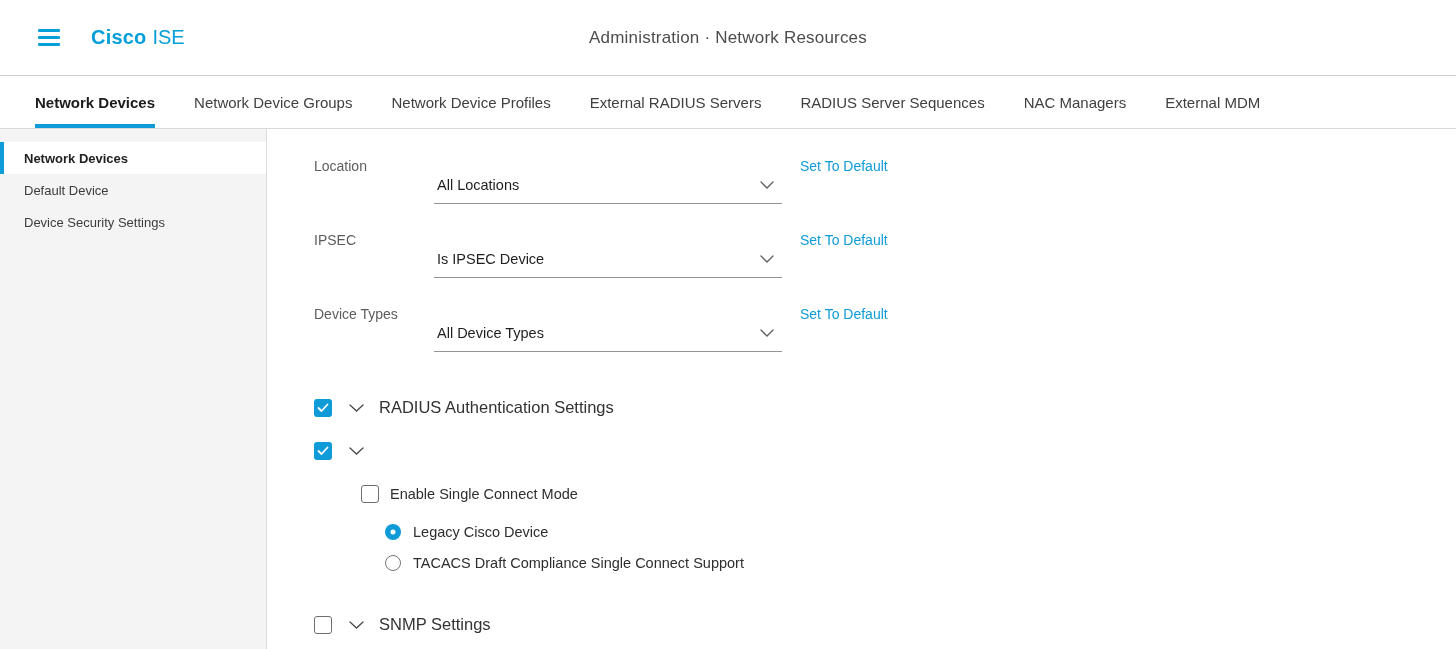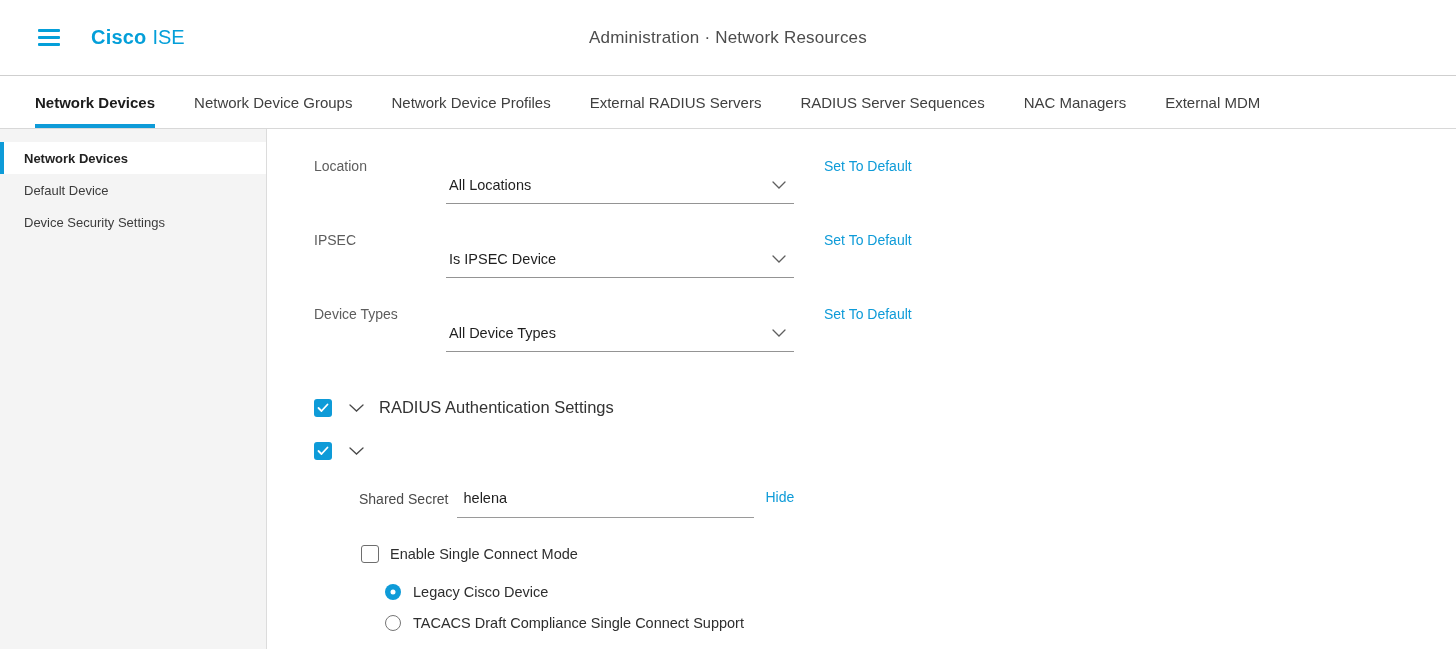--- a/index.html
+++ b/index.html
@@ -48,21 +48,21 @@
   }
   .side-item{
     height:32px;display:flex;align-items:center;padding-left:20px;font-size:13px;color:#3c3c3c;
     cursor:pointer;border-left:4px solid transparent;
   }
   .side-item.active{background:#ffffff;border-left-color:var(--accent);font-weight:bold;color:#222;}
 
   .content{flex:1;padding:26px 20px 0 47px;}
 
   
-  .form-row{display:flex;align-items:flex-start;margin-bottom:25px;gap:12px;}
+  .form-row{display:flex;align-items:flex-start;margin-bottom:25px;}
   .form-label{width:120px;font-size:14px;color:#5d5d5d;padding-top:3px;flex-shrink:0;}
   .select-field{
     width:348px;display:flex;align-items:center;justify-content:space-between;
     border-bottom:1px solid #949494;padding:2px 8px 10px 3px;cursor:pointer;flex-shrink:0;margin-top:20px;
   }
   .select-value{font-size:14.5px;color:#1f1f1f;}
   .chev{display:flex;align-items:center;}
   .text-link{
     color:var(--accent);font-weight:normal;font-size:14px;margin-left:18px;padding-top:3px;
     cursor:pointer;text-decoration:none;white-space:nowrap;
@@ -200,27 +200,20 @@
                 <path d="M1.5 5 L4.5 8 L10.5 1.5" stroke="#ffffff" stroke-width="1.8" fill="none" stroke-linecap="round" stroke-linejoin="round"></path>
               </svg>
           </span>
           <span class="section-chev">
             <svg width="15" height="8" viewBox="0 0 15 8">
                 <path d="M1 1 L7.5 7 L14 1" stroke="#4a4a4a" stroke-width="1.3" fill="none" stroke-linecap="round"></path>
               </svg>
           </span>
         </div>
 
-        <div class="shared-row">
-          <span class="shared-label">Shared Secret</span>
-          <div class="input-field">
-            <span class="input-value">helena</span>
-          </div>
-          <a class="text-link hide-link">Hide</a>
-        </div>
 
         <div class="enable-row">
           <span class="cb unchecked"></span>
           <span class="enable-label">Enable Single Connect Mode</span>
         </div>
 
         <div class="radio-row">
           <span class="radio selected"></span>
           <span class="radio-label">Legacy Cisco Device</span>
         </div>

